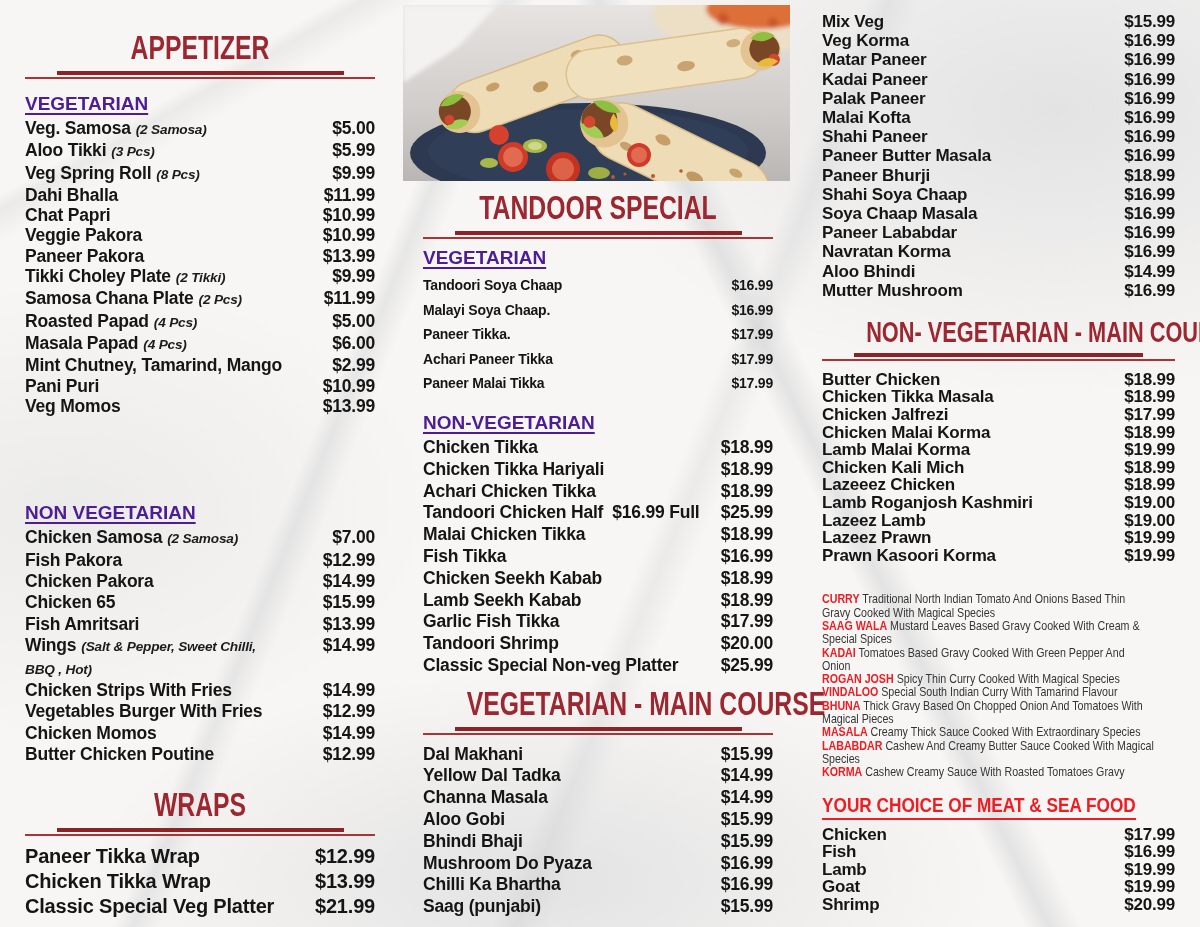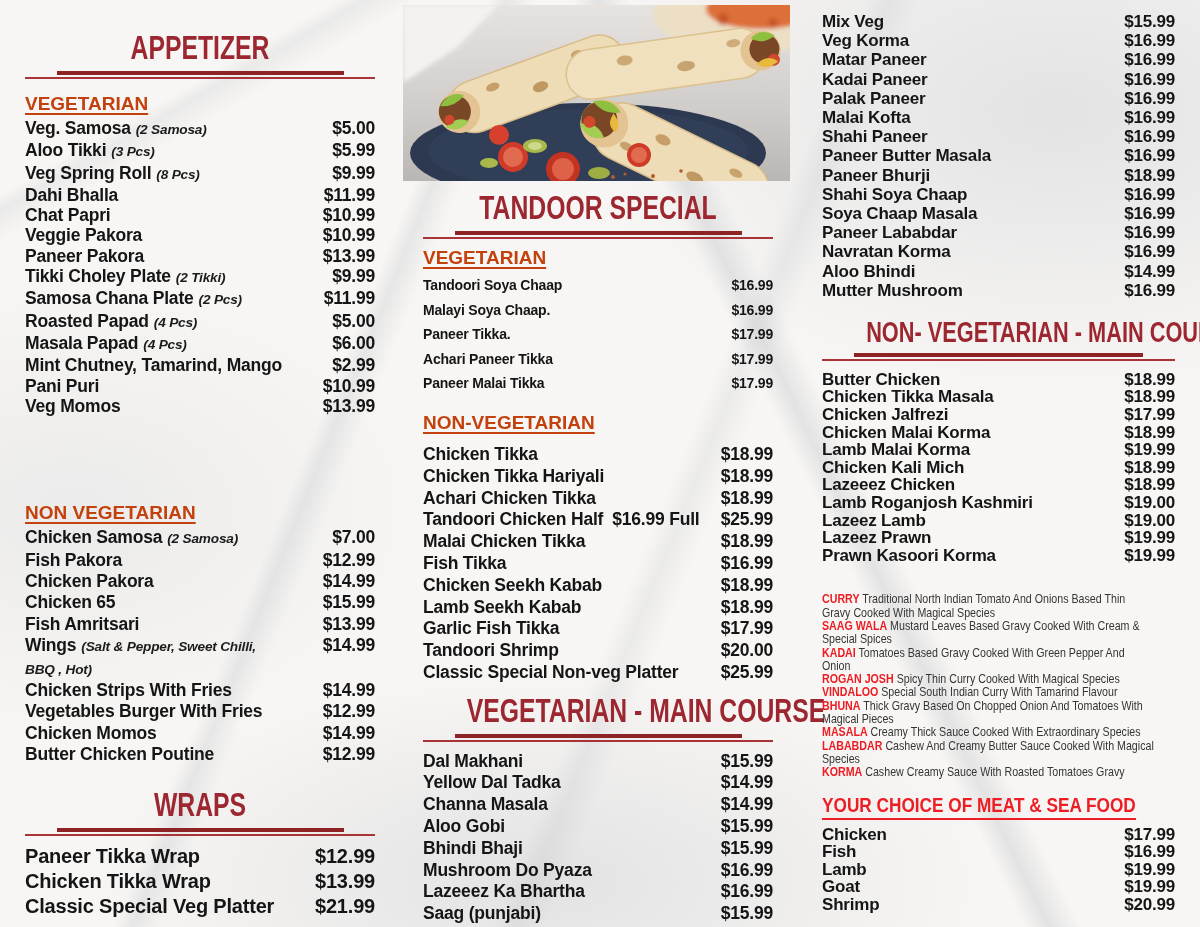--- a/index.html
+++ b/index.html
@@ -23,21 +23,21 @@
 
   
   .big{font-weight:700;font-size:33px;color:#9c2730;transform:scaleX(.75);
        transform-origin:center top;text-align:center;white-space:nowrap;line-height:1.06;}
   .h-nvmc{font-size:29px;}
   .sep{margin-top:5px;}
   .sep-a{height:4px;background:#8e2326;width:82%;margin:0 auto;}
   .sep-b{height:2px;background:#a93438;width:100%;margin-top:2px;}
 
   
-  .sublabel{font-size:19px;font-weight:700;color:#c2410c;display:inline-block;
+  .sublabel{font-size:19px;font-weight:700;color:#4c1d95;display:inline-block;
             text-decoration:underline;text-decoration-thickness:2px;text-underline-offset:3px;}
 
   
   .row{display:flex;justify-content:space-between;align-items:baseline;letter-spacing:-.2px;}
   .nm{font-weight:700;color:#151515;}
   .note{font-style:italic;font-weight:600;font-size:.78em;margin-left:5px;color:#1c1c1c;}
   .mid{font-weight:700;margin-left:9px;color:#151515;}
   .pr{font-weight:700;color:#151515;margin-left:8px;white-space:nowrap;}
 
   .lh20 .row{line-height:20.3px;font-size:17.5px;}
@@ -64,21 +64,21 @@
   .m-veglab{margin-top:14px;}
   .m-veglist{margin-top:3px;}
   .m-nveglab{margin-top:86px;}
   .m-nveglist{margin-top:3px;}
   .m-wraps{margin-top:22px;}
   .m-wrapslist{margin-top:8px;}
   .m-tandoor{margin-top:10px;}
   .m-tveglab{margin-top:8px;}
   .m-tveglist{margin-top:4px;}
   .m-tnveglab{margin-top:16px;}
-  .m-tnveglist{margin-top:10px;}
+  .m-tnveglist{margin-top:3px;}
   .m-vmc{margin-top:10px;}
   .m-vmclist{margin-top:9px;}
   .m-rveglist{margin-top:7px;}
   .m-rnvmc{margin-top:17px;}
   .m-rnvmclist{margin-top:10px;}
   .m-meat{margin-top:15px;}
   .m-meatlist{margin-top:6px;}
 </style>
 </head>
 <body>
@@ -462,21 +462,21 @@
           <span class="nm"><span>Bhindi Bhaji</span></span>
           <span class="pr">$15.99</span>
         </div>
 
         <div class="row">
           <span class="nm"><span>Mushroom Do Pyaza</span></span>
           <span class="pr">$16.99</span>
         </div>
 
         <div class="row">
-          <span class="nm"><span>Lazeeez Ka Bhartha</span></span>
+          <span class="nm"><span>Chilli Ka Bhartha</span></span>
           <span class="pr">$16.99</span>
         </div>
 
         <div class="row">
           <span class="nm"><span>Saag (punjabi)</span></span>
           <span class="pr">$15.99</span>
         </div>
       </div>
   </div>
 </div>

